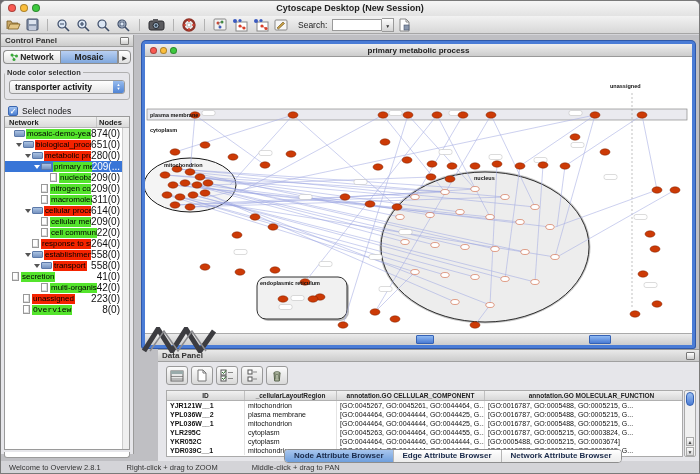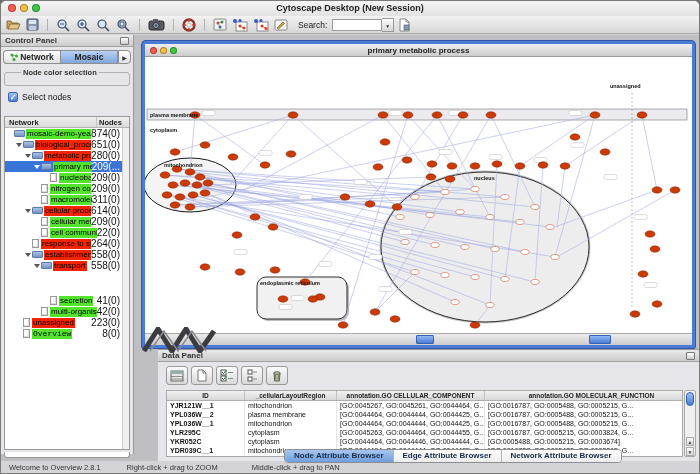--- a/index.html
+++ b/index.html
@@ -21,21 +21,21 @@
 
 .cpanel{position:absolute;left:0;top:0;width:133px;bottom:7px;background:#e6e6ea;border-right:1px solid #9a9a9a;}
 .phead{height:12px;background:linear-gradient(#e9e9e9,#cccccc);border-bottom:1px solid #a0a0a0;font-size:8px;font-weight:bold;line-height:11px;padding:0 4px;color:#333;display:flex;justify-content:space-between;align-items:center;}
 .float-ico{width:9px;height:8px;border:1px solid #777;background:linear-gradient(#fff,#ccc);border-radius:1px;}
 .tabsrow{display:flex;margin:3px 2px 0 2px;height:14px;}
 .tabseg{flex:1;display:flex;align-items:center;justify-content:center;gap:2px;background:linear-gradient(#ffffff,#e0e0e0);border:1px solid #8e8e8e;font-size:8.5px;font-weight:bold;color:#222;white-space:nowrap;}
 .tabseg.first{border-radius:4px 0 0 4px;border-right:none;}
 .tabseg.sel{background:linear-gradient(#b9d0f2,#7fa7dd);}
 .tabarrow{width:13px;border:1px solid #8e8e8e;border-left:1px solid #8e8e8e;border-radius:0 4px 4px 0;display:flex;align-items:center;justify-content:center;font-size:6px;color:#333;background:linear-gradient(#ffffff,#e0e0e0);}
 .groupbox{margin:8px 3px 0 3px;border:1px solid #b0b0b0;border-radius:3px;padding:7px 4px 5px 4px;position:relative;}
-.gtitle{position:absolute;top:-5px;left:16px;background:#e6e6ea;padding:0 2px;font-size:7.5px;font-weight:bold;color:#333;}
+.gtitle{position:absolute;top:-5px;left:0;background:#e6e6ea;padding:0 2px;font-size:7.5px;font-weight:bold;color:#333;}
 .combobox{height:14px;border:1px solid #9a9a9a;border-radius:3px;background:linear-gradient(#ffffff,#e6e6e6);display:flex;align-items:center;overflow:hidden;}
 .combobox .val{flex:1;font-size:8.5px;font-weight:bold;padding-left:5px;white-space:nowrap;}
 .stepper{width:11px;height:14px;background:linear-gradient(#9dc0f0,#4a7fd2);display:flex;flex-direction:column;align-items:center;justify-content:center;color:#fff;font-size:4px;line-height:4px;flex:none;}
 .checkrow{display:flex;align-items:center;gap:4px;margin:6px 0 0 7px;}
 .checkbox{width:10px;height:10px;border-radius:2px;background:linear-gradient(#9ec1f2,#4a7fd2);border:1px solid #3a66b0;color:#fff;font-size:8px;line-height:9px;text-align:center;font-weight:bold;}
 .checklabel{font-size:8.5px;color:#111;}
 .treebox{position:absolute;left:3px;right:3px;top:81px;bottom:4px;background:#fff;border:1px solid #9a9a9a;overflow:hidden;}
 .treehead{display:flex;height:11px;background:linear-gradient(#f0f0f0,#dadada);border-bottom:1px solid #b5b5b5;font-size:7.5px;font-weight:bold;color:#222;line-height:11px;}
 .treehead .c1{flex:1;padding-left:4px;border-right:1px solid #c5c5c5;}
 .treehead .c2{width:32px;padding-left:2px;}
@@ -227,20 +227,27 @@
             </svg>
           <span>Network</span>
         </div>
         <div class="tabseg sel">
           <span>Mosaic</span>
         </div>
         <div class="tabarrow">▶</div>
       </div>
       <div class="groupbox">
         <div class="gtitle">Node color selection</div>
+        <div class="combobox">
+          <span class="val">transporter activity</span>
+          <span class="stepper">
+              <span>▲</span>
+              <span>▼</span>
+            </span>
+        </div>
       </div>
       <div class="checkrow">
         <div class="checkbox">✓</div>
         <span class="checklabel">Select nodes</span>
       </div>
       <div class="treebox">
         <div class="treehead">
           <div class="c1">Network</div>
           <div class="c2">Nodes</div>
         </div>
@@ -316,21 +323,21 @@
               <span class="fold"></span>
               <span class="chip red" style="max-width: 68px;">establishment of lo</span>
               <span class="count">558(0)</span>
             </div>
             <div class="tree-row" style="padding-left: 29px;">
               <span class="disc"></span>
               <span class="fold"></span>
               <span class="chip red" style="max-width: 59px;">transport</span>
               <span class="count">558(0)</span>
             </div>
-            <div class="tree-row" style="padding-left: 38px; margin-top: 24px;">
+            <div class="tree-row" style="">
               <span class="sp"></span>
               <span class="leaf"></span>
               <span class="chip green" style="max-width: 50px;">secretion</span>
               <span class="count">41(0)</span>
             </div>
             <div class="tree-row" style="padding-left: 29px;">
               <span class="sp"></span>
               <span class="leaf"></span>
               <span class="chip green" style="max-width: 59px;">multi-organism pro</span>
               <span class="count">42(0)</span>

